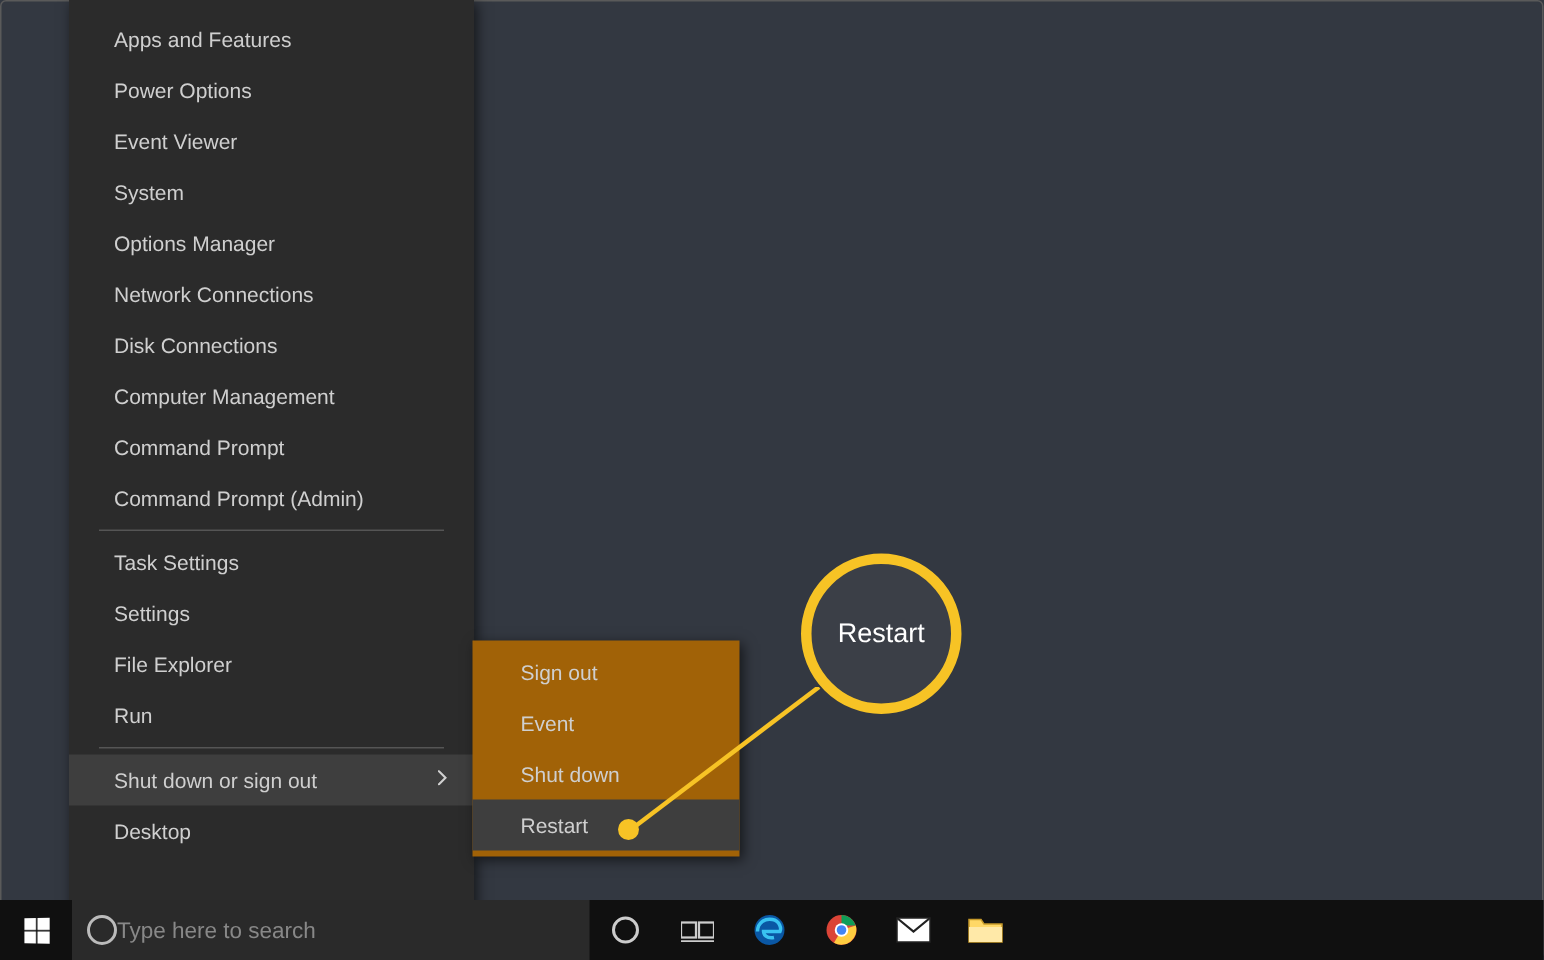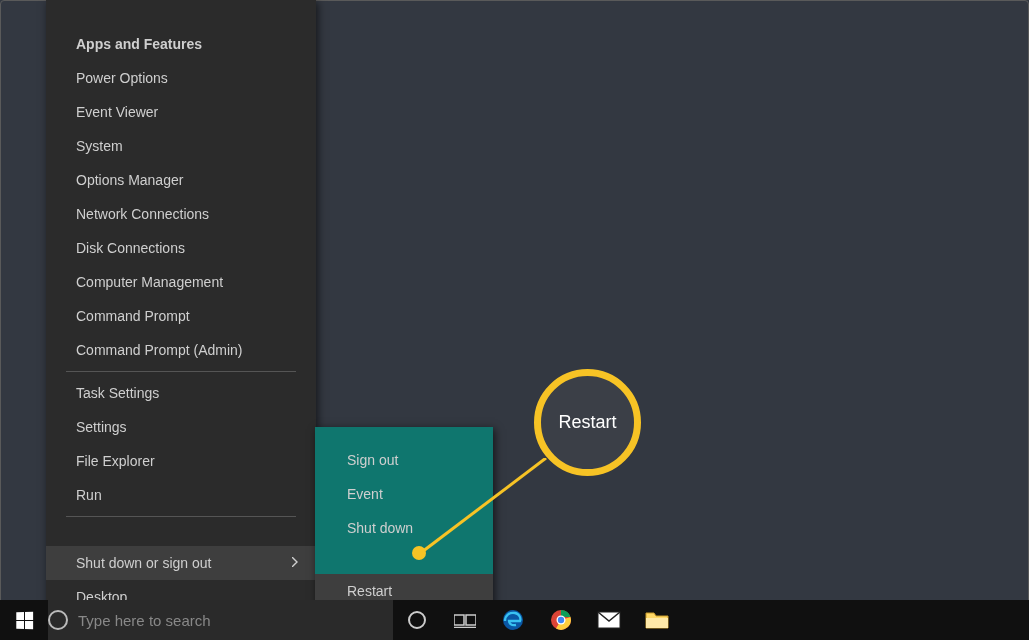--- a/index.html
+++ b/index.html
@@ -25,48 +25,46 @@
       box-shadow: 2px 2px 8px rgba(0,0,0,0.6);
     }
     .menu-item {
       padding: 9px 30px;
       color: #cfcfcf;
       font-size: 14px;
       cursor: default;
       position: relative;
     }
     .menu-item.first {
-      padding-top: 36px;
-      font-weight: bold;
+      padding-top: 18px;
     }
     .menu-item.highlighted {
       background: #3e3e3e;
-      margin-top: 29px;
     }
     .menu-sep {
       height: 1px;
       background: #555;
       margin: 4px 20px;
     }
     .submenu-arrow {
       position: absolute;
       right: 18px;
       top: 50%;
       transform: translateY(-50%);
       color: #cfcfcf;
       font-size: 11px;
     }
     .sub-menu {
       position: absolute;
       left: 315px;
       top: 427px;
       width: 178px;
-      background: #0f766e;
+      background: #a16207;
       box-shadow: 2px 2px 8px rgba(0,0,0,0.6);
-      padding: 16px 0;
+      padding: 4px 0;
     }
     .sub-menu .menu-item {
       padding: 9px 32px;
     }
     .taskbar {
       position: absolute;
       bottom: 0;
       left: 0;
       width: 1029px;
       height: 40px;
@@ -92,21 +90,21 @@
       background: #fff;
     }
     .search-box {
       width: 345px;
       height: 40px;
       background: #2a2a2a;
       display: flex;
       align-items: center;
       color: #888;
       font-size: 15px;
-      gap: 10px;
+      padding-left: 10px;
     }
     .search-icon-circle {
       width: 20px;
       height: 20px;
       border: 2px solid #bbb;
       border-radius: 50%;
       position: relative;
       flex-shrink: 0;
     }
     .search-text {

